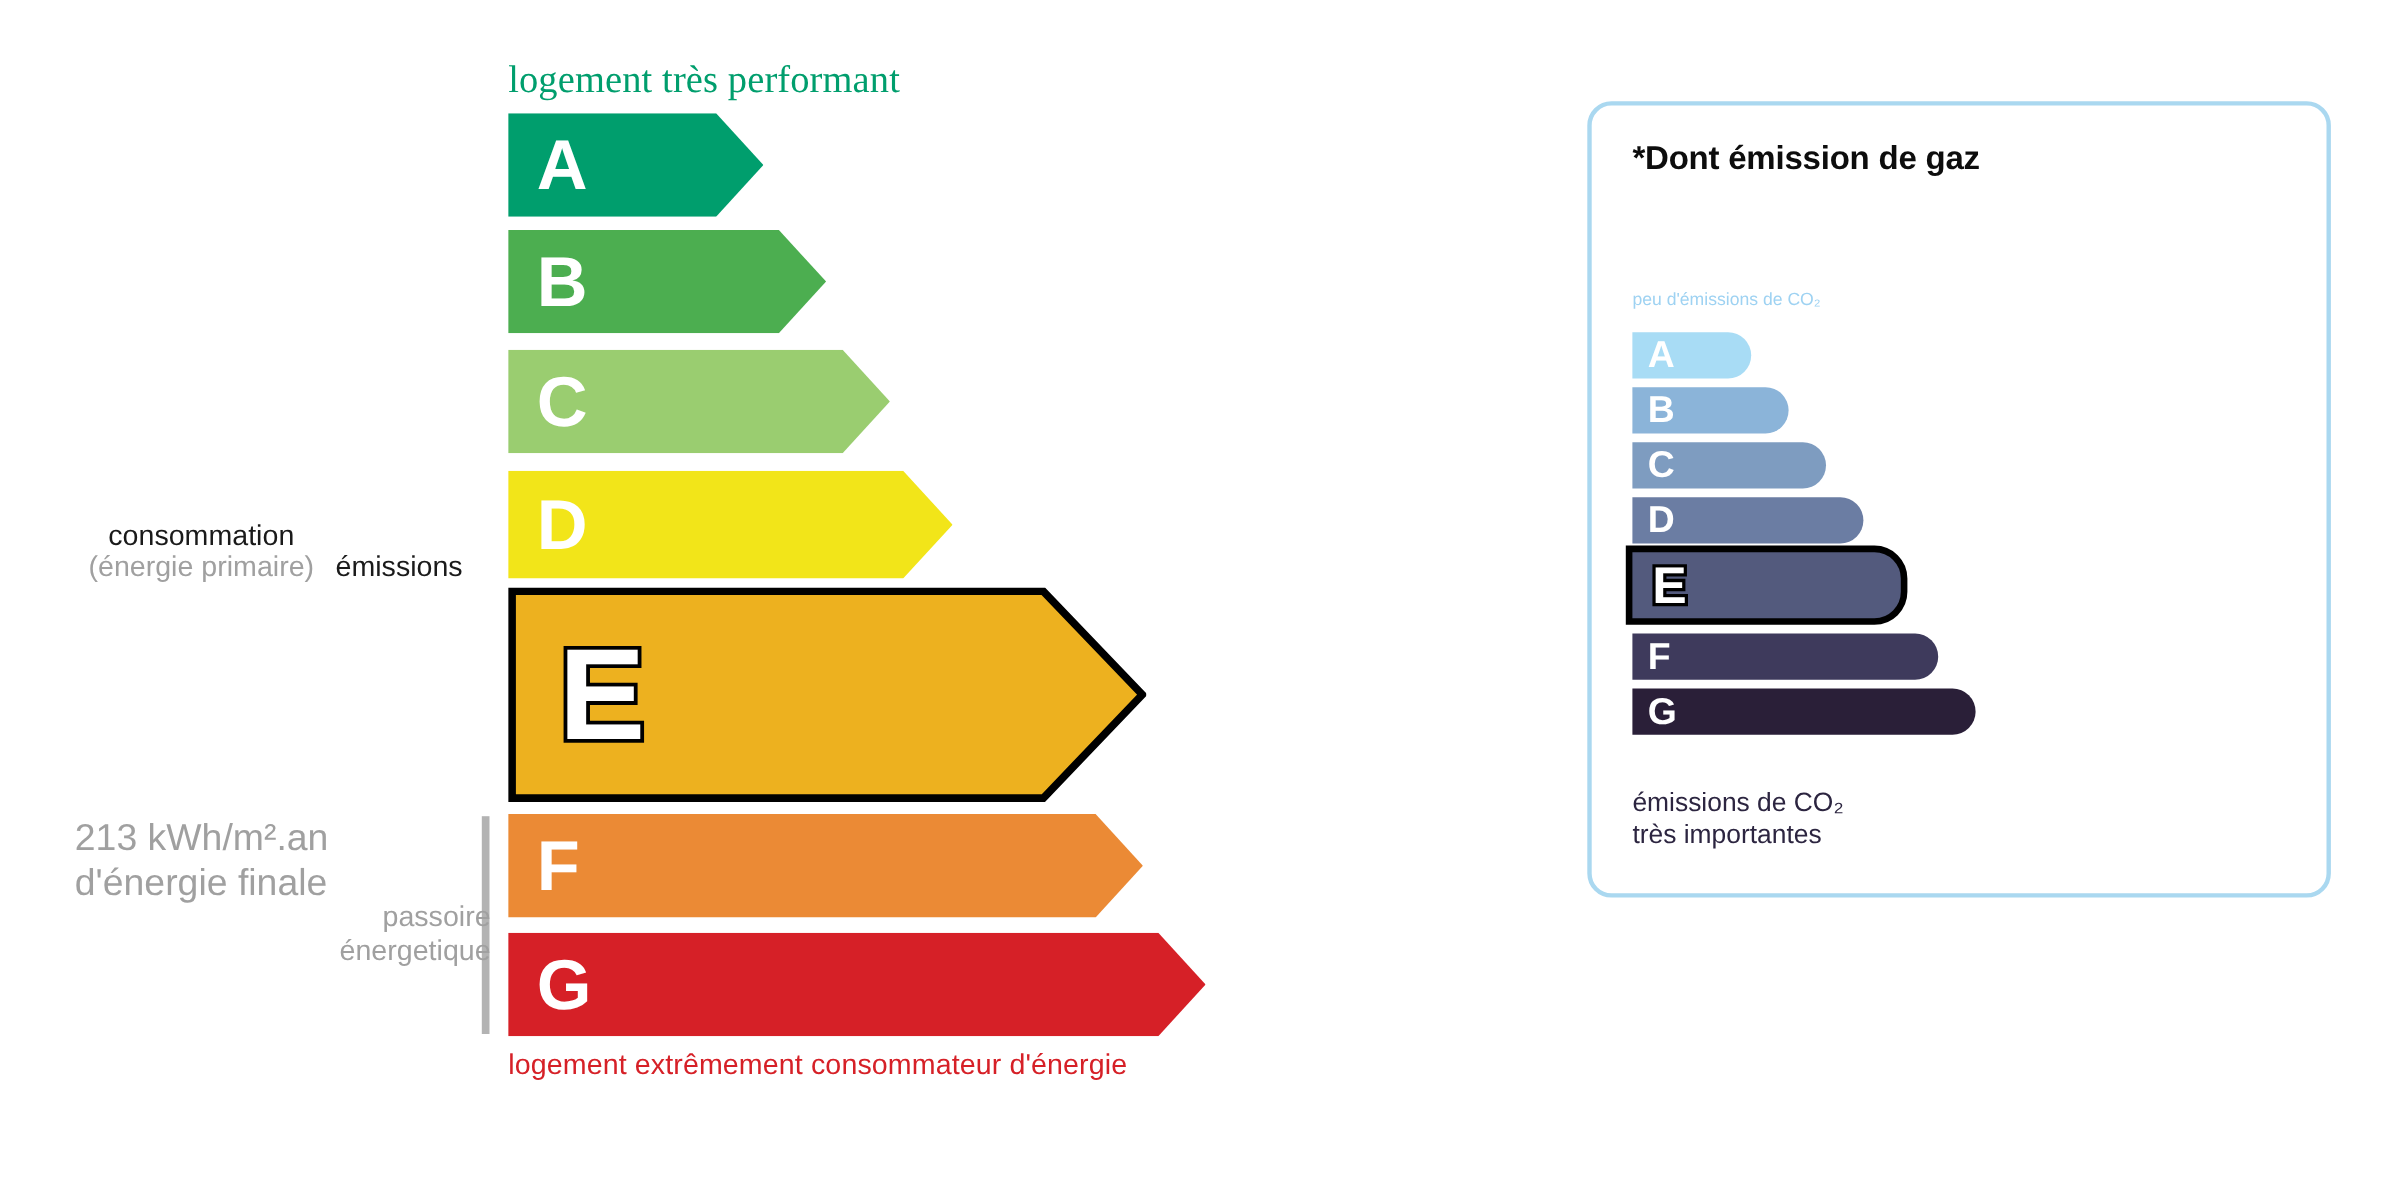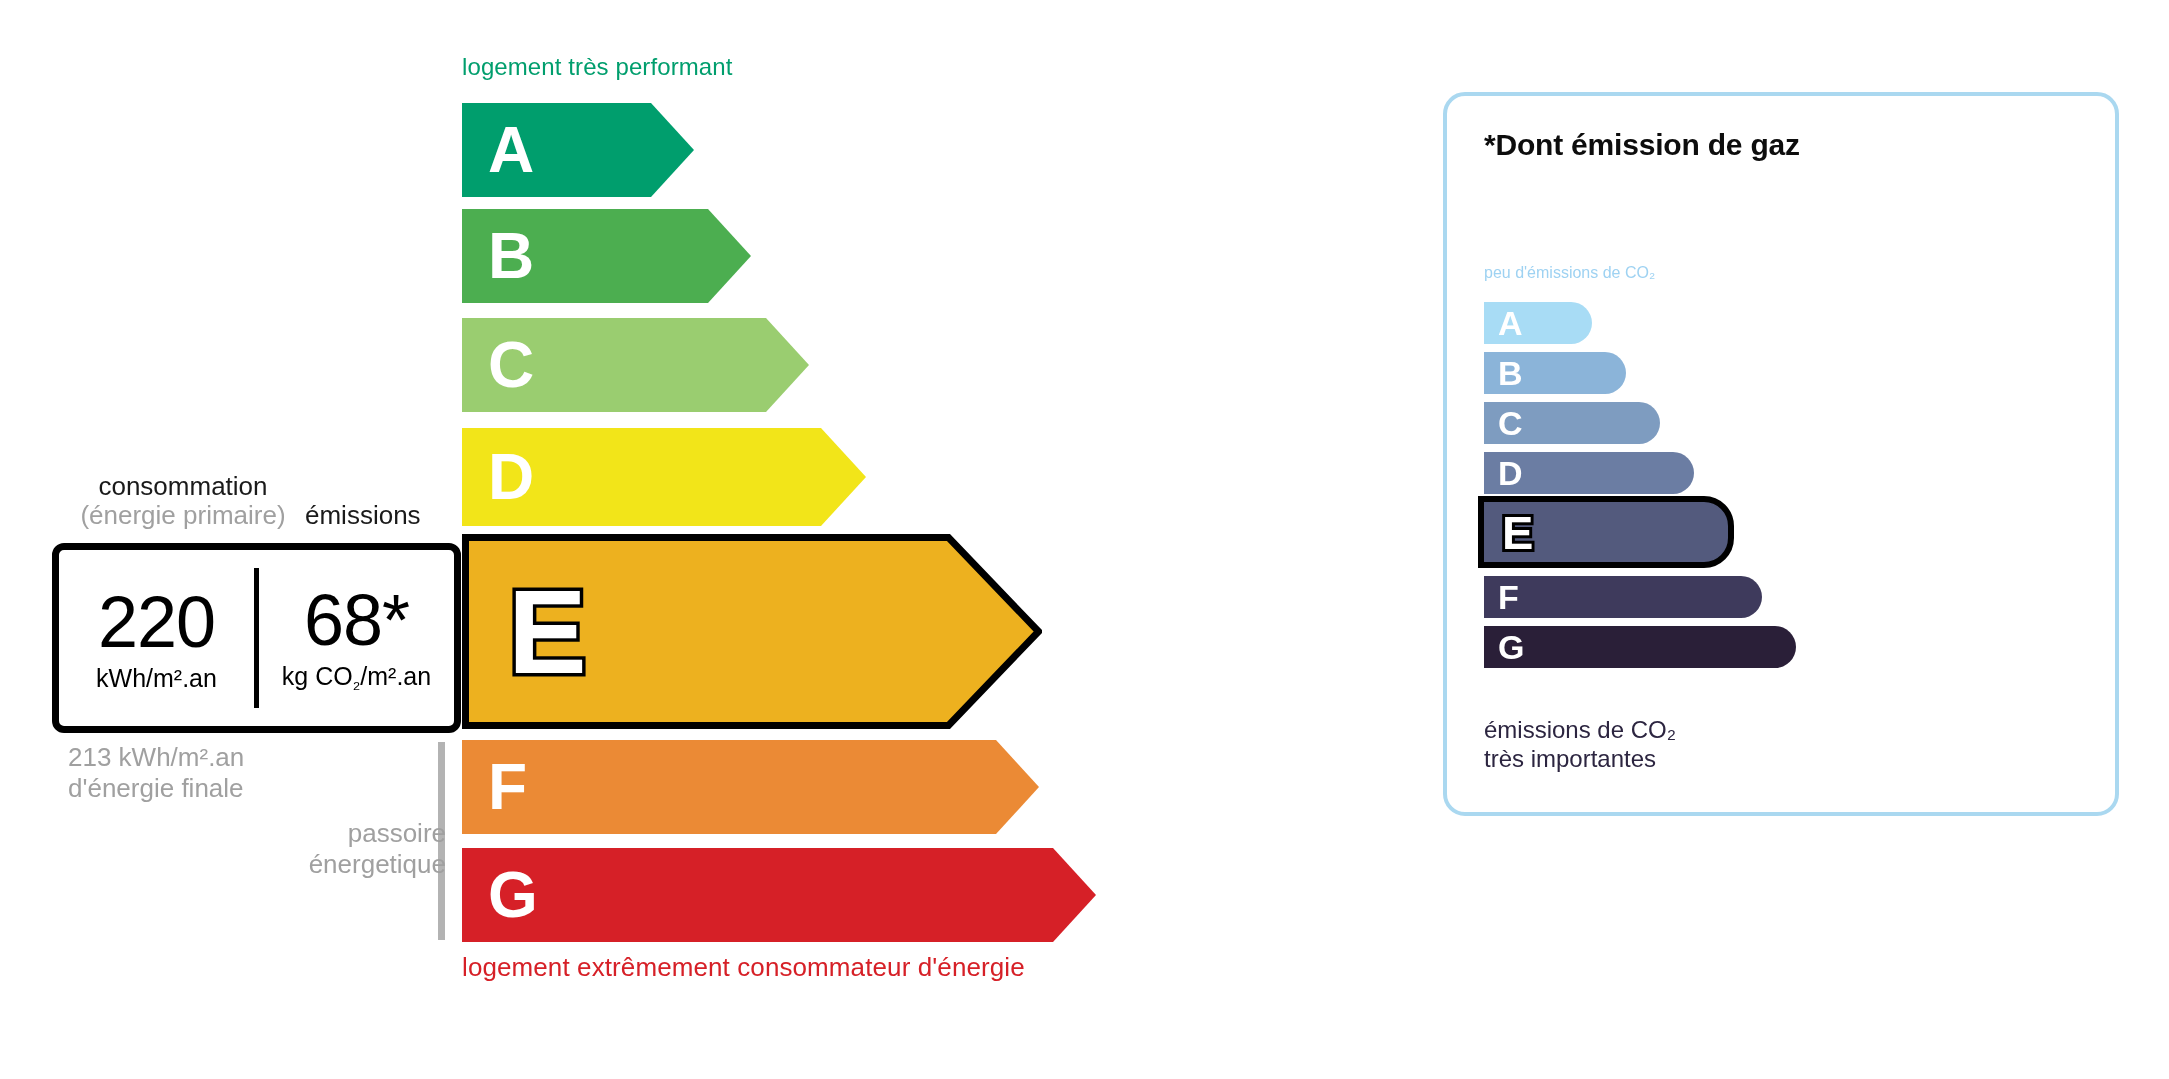--- a/index.html
+++ b/index.html
@@ -8,21 +8,21 @@
     font-family:"Liberation Sans", sans-serif;
     -webkit-font-smoothing:antialiased;
   }
   .stage{position:absolute;inset:0;}
 
   
   #energy-ladder{position:absolute;left:0;top:0;width:1350px;height:1079px;}
 
   .top-caption{
     position:absolute;left:462px;top:53px;
-    font-size:24px;color:#009e6d;white-space:nowrap;letter-spacing:.1px;
+    font-size:35px;color:#009e6d;white-space:nowrap;letter-spacing:.1px;font-family:Liberation Serif, serif;
   }
   .bottom-caption{
     position:absolute;left:462px;top:952px;
     font-size:26px;color:#d62027;white-space:nowrap;letter-spacing:.1px;
   }
 
   .band{position:absolute;left:462px;}
   .band .arrow{position:relative;height:100%;width:100%;}
   .band .letter{
     position:absolute;left:26px;top:50%;transform:translateY(-50%);
@@ -53,21 +53,21 @@
     position:absolute;left:63px;top:472px;width:240px;text-align:center;
     font-size:26px;color:#1a1a1a;line-height:1.12;
   }
   .lbl-consommation .sub{color:#a0a0a0;display:block;}
   .lbl-emissions{
     position:absolute;left:305px;top:500px;
     font-size:26px;color:#1a1a1a;white-space:nowrap;
   }
   .lbl-final{
     position:absolute;left:68px;top:742px;
-    font-size:26px;color:#a0a0a0;line-height:1.2;white-space:nowrap;
+    font-size:34px;color:#a0a0a0;line-height:1.2;white-space:nowrap;
   }
   .lbl-passoire{
     position:absolute;left:276px;top:818px;width:170px;text-align:right;
     font-size:26px;color:#a0a0a0;line-height:1.2;
   }
   #passoire-rule{
     position:absolute;left:438px;top:742px;width:7px;height:198px;background:#b3b3b3;
   }
 
   
@@ -182,33 +182,20 @@
 
     <div id="passoire-rule"></div>
 
     <div class="lbl-consommation">
       <span>consommation</span>
       <span class="sub">(énergie primaire)</span>
     </div>
 
     <div class="lbl-emissions">émissions</div>
 
-    <div id="value-box">
-      <div class="vb-cell">
-        <div class="vb-num">220</div>
-        <div class="vb-unit">kWh/m².an</div>
-      </div>
-      <div class="vb-div"></div>
-      <div class="vb-cell">
-        <div class="vb-num">68*</div>
-        <div class="vb-unit">
-          <span>kg CO</span><span class="sub2">₂</span><span>/m².an</span>
-        </div>
-      </div>
-    </div>
 
     <div class="lbl-final">
       <div>213 kWh/m².an</div>
       <div>d'énergie finale</div>
     </div>
 
     <div class="lbl-passoire">
       <div>passoire</div>
       <div>énergetique</div>
     </div>

